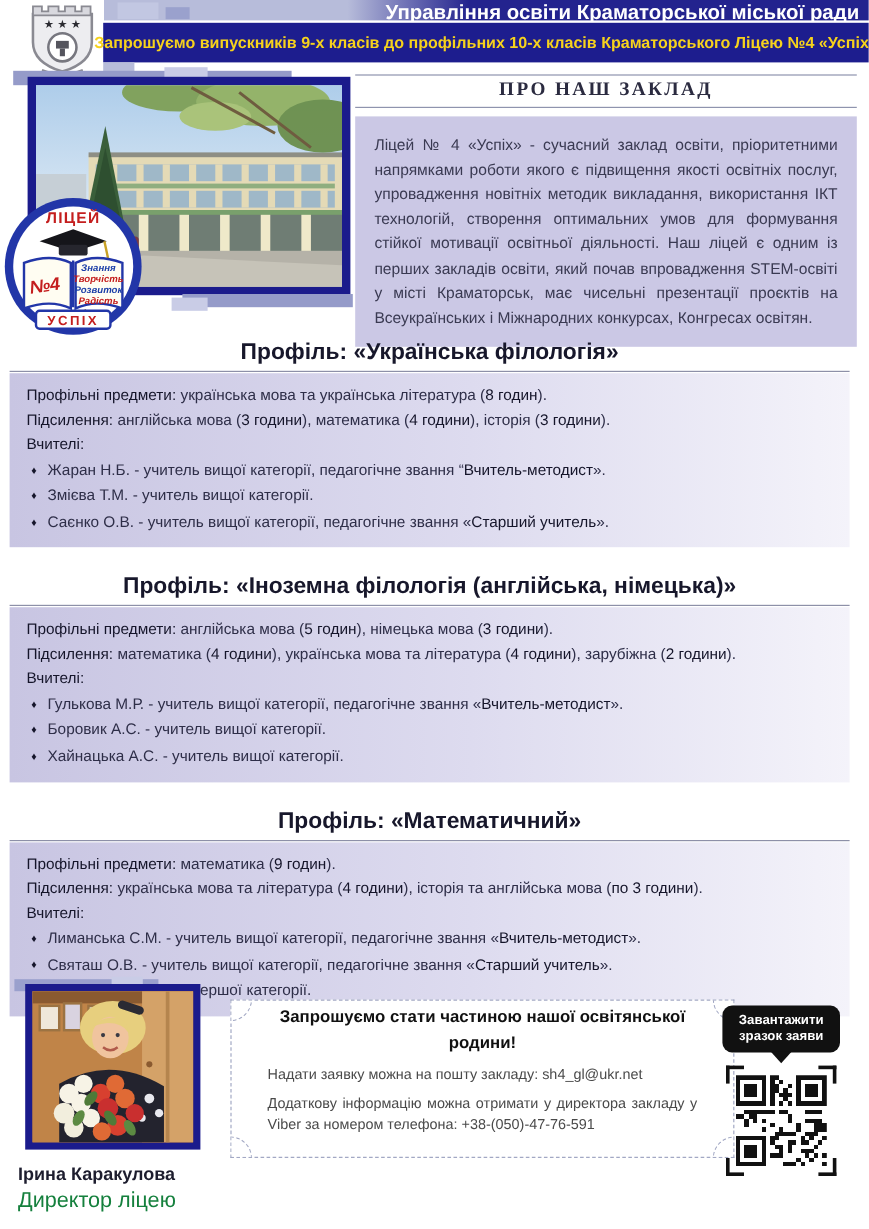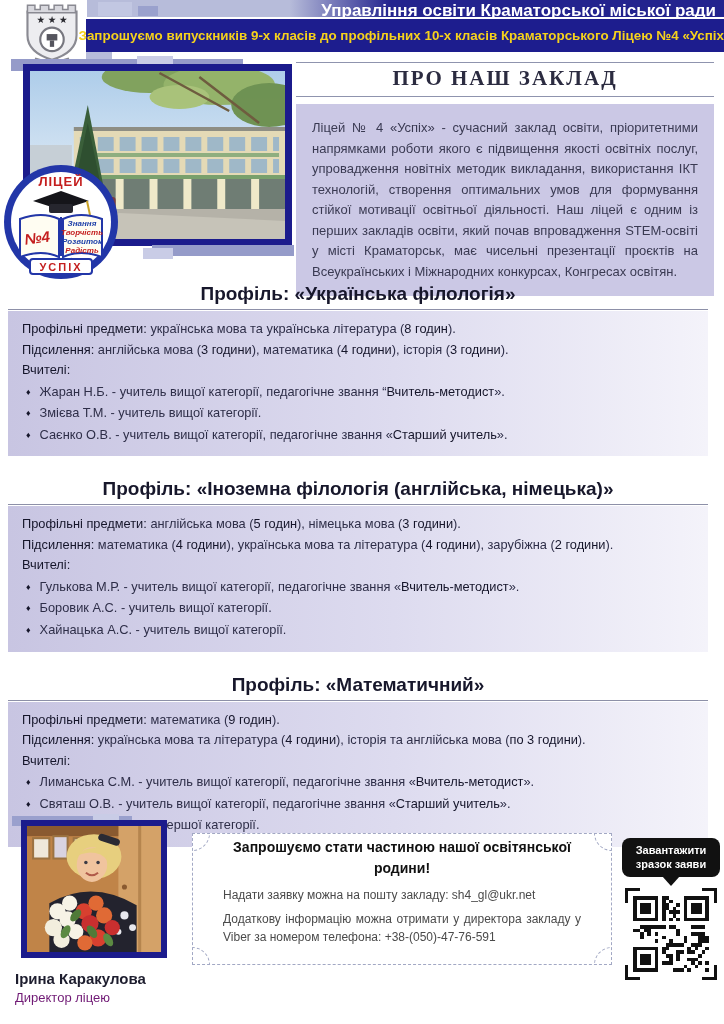--- a/index.html
+++ b/index.html
@@ -23,52 +23,52 @@
   .photo-block{position:absolute;left:15px;top:62px;width:277px;height:190px}
   .accent-top{position:absolute;left:-4px;top:-3px;width:232px;height:12px;background:#959bc9}
   .accent-tab{position:absolute;left:122px;top:-6px;width:36px;height:12px;background:#c9cce6}
   .accent-bottom{position:absolute;right:-2px;bottom:-4px;width:142px;height:11px;background:#959bc9}
   .accent-tab2{position:absolute;left:128px;bottom:-7px;width:30px;height:11px;background:#c9cce6}
   .photo-frame{position:absolute;left:8px;top:2px;right:0;bottom:6px;background:#1b1b8c;padding:7px;box-sizing:border-box}
   .photo-frame svg{display:block;width:100%;height:100%;background:#cfe0ee}
   .badge{position:absolute;left:-13px;top:101px;width:118px;height:118px}
   .about-col{position:absolute;left:296px;top:62px;width:418px}
   .about-title{border-top:1px solid #8f94ae;border-bottom:1px solid #8f94ae;margin:0;padding:3px 0 5px;
-    text-align:center;font-family:"Liberation Serif","DejaVu Serif",serif;font-size:21px;font-weight:bold;
+    text-align:center;font-family:"Liberation Serif","DejaVu Serif",serif;font-size:16px;font-weight:bold;
     letter-spacing:2px;color:#2b2b40}
   .about-box{margin-top:7px;background:#cbc8e5;padding:14px 16px;font-size:13px;line-height:1.58;
     text-align:justify;color:#3a3a52;box-sizing:border-box}
   
   .profiles{position:absolute;left:8px;top:283px;width:700px}
   .profile{margin-bottom:22px}
   .ptitle{margin:0;text-align:center;font-size:19px;font-weight:bold;color:#17172b;
     border-bottom:1px solid #8d90a8;padding-bottom:4px}
   .pbox{background:linear-gradient(90deg,#c8c5e2 0%,#dddbef 55%,#f4f3fa 100%);
     padding:7px 14px 9px;font-size:12.8px;line-height:1.45;color:#2e2e48;margin-top:1px}
   .pline{margin:2px 0}
   .tline{margin:3px 0;padding-left:4px}
   .bullet{display:inline-block;font-size:9px;color:#15152a;margin-right:9px;vertical-align:1px}
   
   .director-block{position:absolute;left:15px;top:820px;width:156px}
   .d-accent-top{position:absolute;left:-3px;top:-4px;width:120px;height:10px;background:#9aa0cd}
   .d-accent-tab{position:absolute;left:78px;top:-6px;width:26px;height:10px;background:#c9cce6}
   .d-frame{position:relative;margin-left:6px;width:146px;height:138px;background:#1b1b8c;padding:6px;box-sizing:border-box}
   .d-frame svg{display:block;width:100%;height:100%;background:#c08448}
   .d-name{margin-top:12px;font-weight:bold;font-size:15px;color:#1d1d2e}
-  .d-role{margin-top:3px;font-size:13px;color:#701a75}
+  .d-role{margin-top:3px;font-size:18px;color:#15803d}
   .ticket{position:absolute;left:192px;top:833px;width:420px;height:132px;background:#fff;
     border:1.5px dashed #a2a8c4;box-sizing:border-box;overflow:hidden;padding:3px 30px 10px}
   .notch{position:absolute;width:36px;height:36px;border-radius:50%;background:#fff;
     border:1.5px dashed #a2a8c4;box-sizing:border-box}
   .notch.tl{left:-19px;top:-19px}.notch.tr{right:-19px;top:-19px}
   .notch.bl{left:-19px;bottom:-19px}.notch.br{right:-19px;bottom:-19px}
   .t-head{font-weight:bold;font-size:14px;color:#111;text-align:center;line-height:1.5;margin:0 6px 8px}
   .t-line{font-size:12px;color:#4a4a4a;margin:7px 0;line-height:1.45}
   .t-line.just{text-align:justify}
-  .qr-block{position:absolute;left:622px;top:838px;width:98px}
+  .qr-block{position:absolute;left:602px;top:838px;width:98px}
   .qr-bubble{background:#111;color:#fff;border-radius:8px;padding:5px 4px;font-weight:bold;
     font-size:11px;line-height:1.3;text-align:center;cursor:pointer}
   .qr-tail{width:0;height:0;margin:-1px auto 0;border:9px solid transparent;border-top:10px solid #111;border-bottom:none}
   .qr-frame{position:relative;width:92px;height:92px;margin:2px auto 0}
   .qr-frame svg{position:absolute;left:8px;top:8px;width:76px;height:76px;shape-rendering:crispEdges}
   .brk{position:absolute;width:15px;height:15px;border:3.5px solid #111;box-sizing:border-box}
   .brk.tl{left:0;top:0;border-right:none;border-bottom:none}
   .brk.tr{right:0;top:0;border-left:none;border-bottom:none}
   .brk.bl{left:0;bottom:0;border-right:none;border-top:none}
   .brk.br{right:0;bottom:0;border-left:none;border-top:none}

